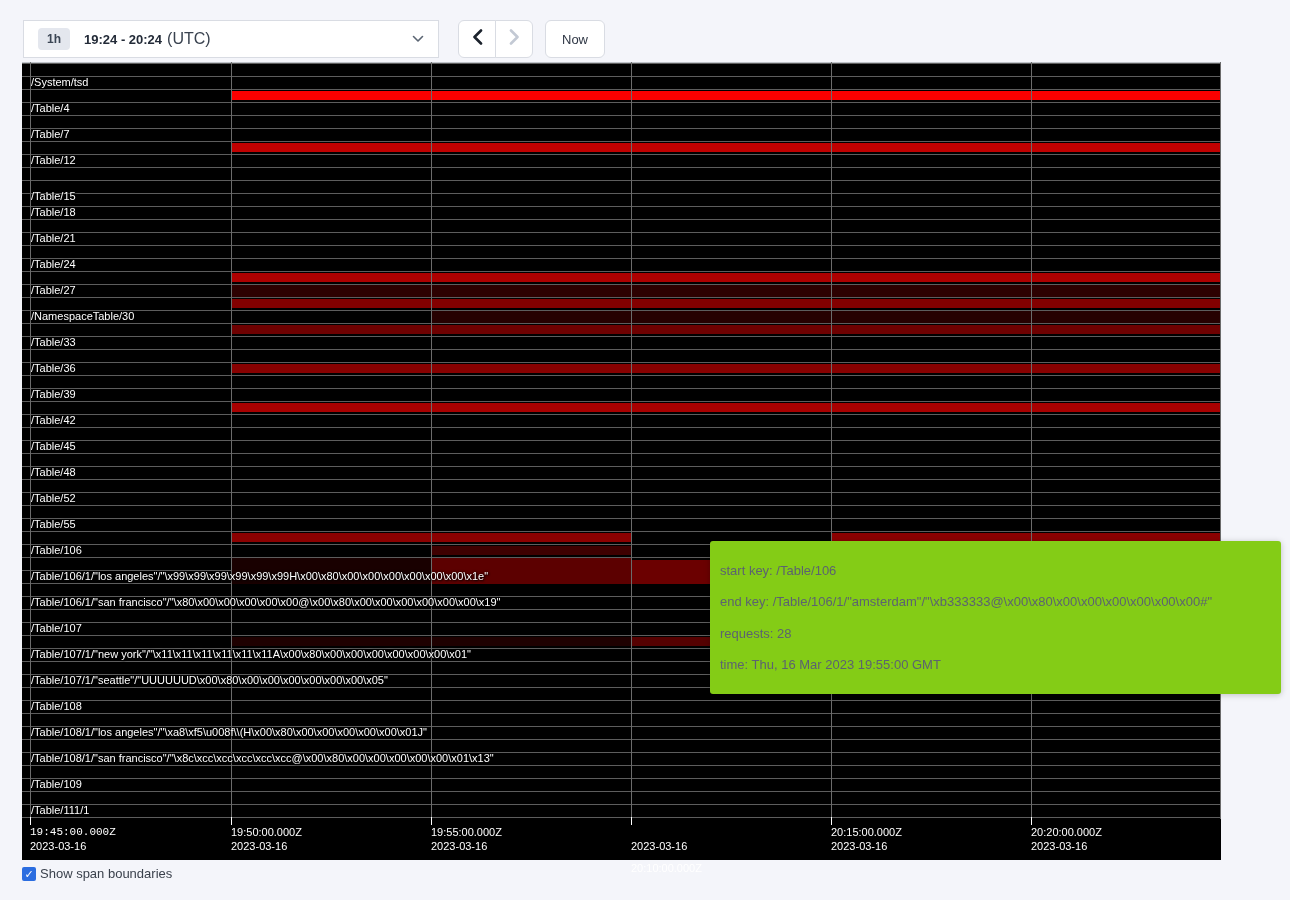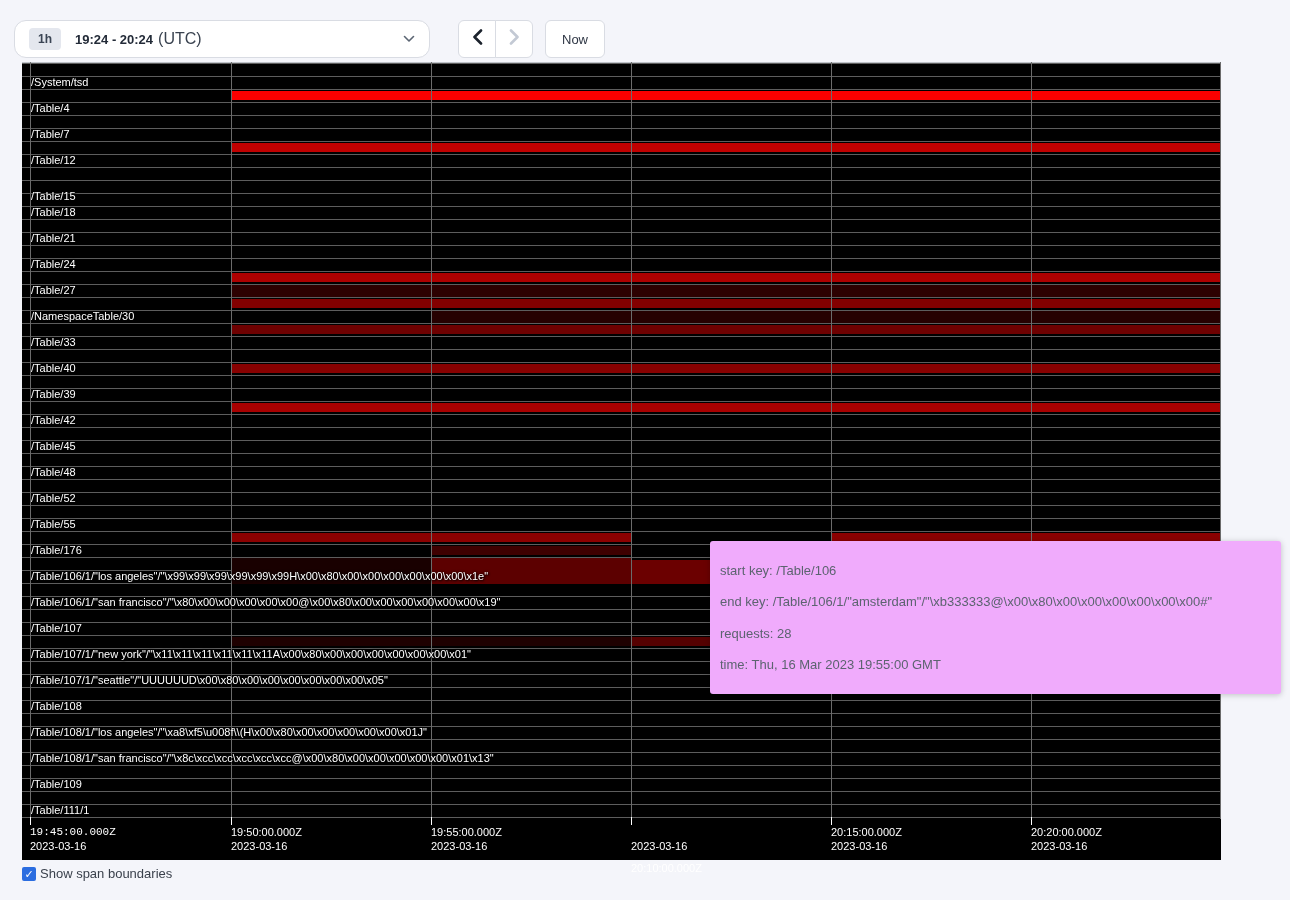--- a/index.html
+++ b/index.html
@@ -6,22 +6,22 @@
   html,body { margin:0; padding:0; }
   body {
     width:1290px; height:900px;
     background:#f4f5fa;
     font-family:"Liberation Sans", sans-serif;
     position:relative; overflow:hidden;
   }
 
   
   .dropdown {
-    position:absolute; left:14px; top:20px; width:416px; height:38px;
-    background:#fff; border:1px solid #d9dce3; border-radius:12px;
+    position:absolute; left:23px; top:20px; width:416px; height:38px;
+    background:#fff; border:1px solid #d9dce3; border-radius:0;
     display:flex; align-items:center; padding:0 14px; cursor:pointer;
   }
   .chip {
     background:#e4e7ee; color:#3b4554; font-weight:bold; font-size:12px;
     padding:4px 9px; border-radius:4px; margin-right:14px;
   }
   .range { font-weight:bold; font-size:13px; color:#232b38; }
   .tz { font-size:16px; color:#39424f; margin-left:5px; }
   .dd-chevron { margin-left:auto; display:flex; align-items:center; }
 
@@ -55,21 +55,21 @@
     position:absolute; left:9px; height:13px; line-height:13px;
     font-size:11px; color:#fff; white-space:nowrap;
     text-shadow:1px 1px 2px #000, 0 0 3px #000;
   }
   .band { position:absolute; }
   .axis-time, .axis-date { position:absolute; color:#fff; font-size:11px; white-space:nowrap; }
 
   
   #tooltip {
     position:absolute; left:710px; top:541px; width:571px; height:153px;
-    background:#f0abfc; border-radius:3px;
+    background:#84cc16; border-radius:3px;
     box-shadow:0 1px 6px rgba(0,0,0,.22);
     padding:6px 10px; display:flex; flex-direction:column;
     justify-content:space-evenly; z-index:5;
   }
   .tip-line { font-size:13px; color:#5c6370; white-space:nowrap; overflow:hidden; }
 
   
   .footer-check { position:absolute; left:22px; top:866px; display:flex; align-items:center; }
   .cb {
     width:14px; height:14px; background:#2b6de0; border-radius:2px;
@@ -154,28 +154,28 @@
       <div class="rowlabel" style="top: 40px;">/Table/4</div>
       <div class="rowlabel" style="top: 66px;">/Table/7</div>
       <div class="rowlabel" style="top: 92px;">/Table/12</div>
       <div class="rowlabel" style="top: 128px;">/Table/15</div>
       <div class="rowlabel" style="top: 144px;">/Table/18</div>
       <div class="rowlabel" style="top: 170px;">/Table/21</div>
       <div class="rowlabel" style="top: 196px;">/Table/24</div>
       <div class="rowlabel" style="top: 222px;">/Table/27</div>
       <div class="rowlabel" style="top: 248px;">/NamespaceTable/30</div>
       <div class="rowlabel" style="top: 274px;">/Table/33</div>
-      <div class="rowlabel" style="top: 300px;">/Table/40</div>
+      <div class="rowlabel" style="top: 300px;">/Table/36</div>
       <div class="rowlabel" style="top: 326px;">/Table/39</div>
       <div class="rowlabel" style="top: 352px;">/Table/42</div>
       <div class="rowlabel" style="top: 378px;">/Table/45</div>
       <div class="rowlabel" style="top: 404px;">/Table/48</div>
       <div class="rowlabel" style="top: 430px;">/Table/52</div>
       <div class="rowlabel" style="top: 456px;">/Table/55</div>
-      <div class="rowlabel" style="top: 482px;">/Table/176</div>
+      <div class="rowlabel" style="top: 482px;">/Table/106</div>
       <div class="rowlabel" style="top: 508px;">/Table/106/1/"los angeles"/"\x99\x99\x99\x99\x99\x99H\x00\x80\x00\x00\x00\x00\x00\x00\x1e"</div>
       <div class="rowlabel" style="top: 534px;">/Table/106/1/"san francisco"/"\x80\x00\x00\x00\x00\x00@\x00\x80\x00\x00\x00\x00\x00\x00\x19"</div>
       <div class="rowlabel" style="top: 560px;">/Table/107</div>
       <div class="rowlabel" style="top: 586px;">/Table/107/1/"new york"/"\x11\x11\x11\x11\x11\x11A\x00\x80\x00\x00\x00\x00\x00\x00\x01"</div>
       <div class="rowlabel" style="top: 612px;">/Table/107/1/"seattle"/"UUUUUUD\x00\x80\x00\x00\x00\x00\x00\x00\x05"</div>
       <div class="rowlabel" style="top: 638px;">/Table/108</div>
       <div class="rowlabel" style="top: 664px;">/Table/108/1/"los angeles"/"\xa8\xf5\u008f\\(H\x00\x80\x00\x00\x00\x00\x00\x01J"</div>
       <div class="rowlabel" style="top: 690px;">/Table/108/1/"san francisco"/"\x8c\xcc\xcc\xcc\xcc\xcc@\x00\x80\x00\x00\x00\x00\x00\x01\x13"</div>
       <div class="rowlabel" style="top: 716px;">/Table/109</div>
       <div class="rowlabel" style="top: 742px;">/Table/111/1</div>

